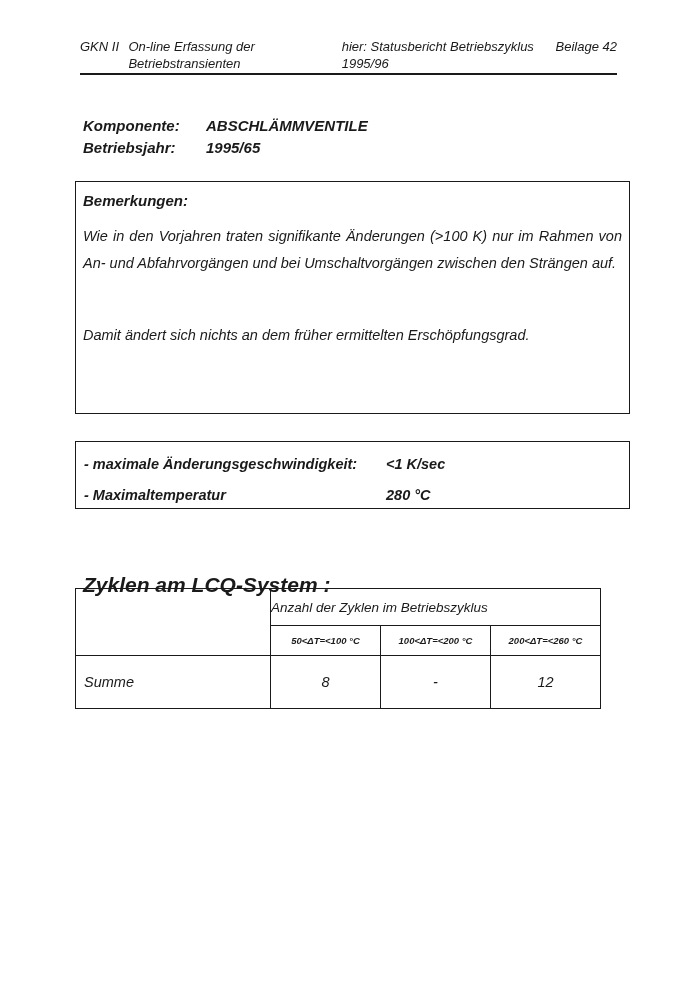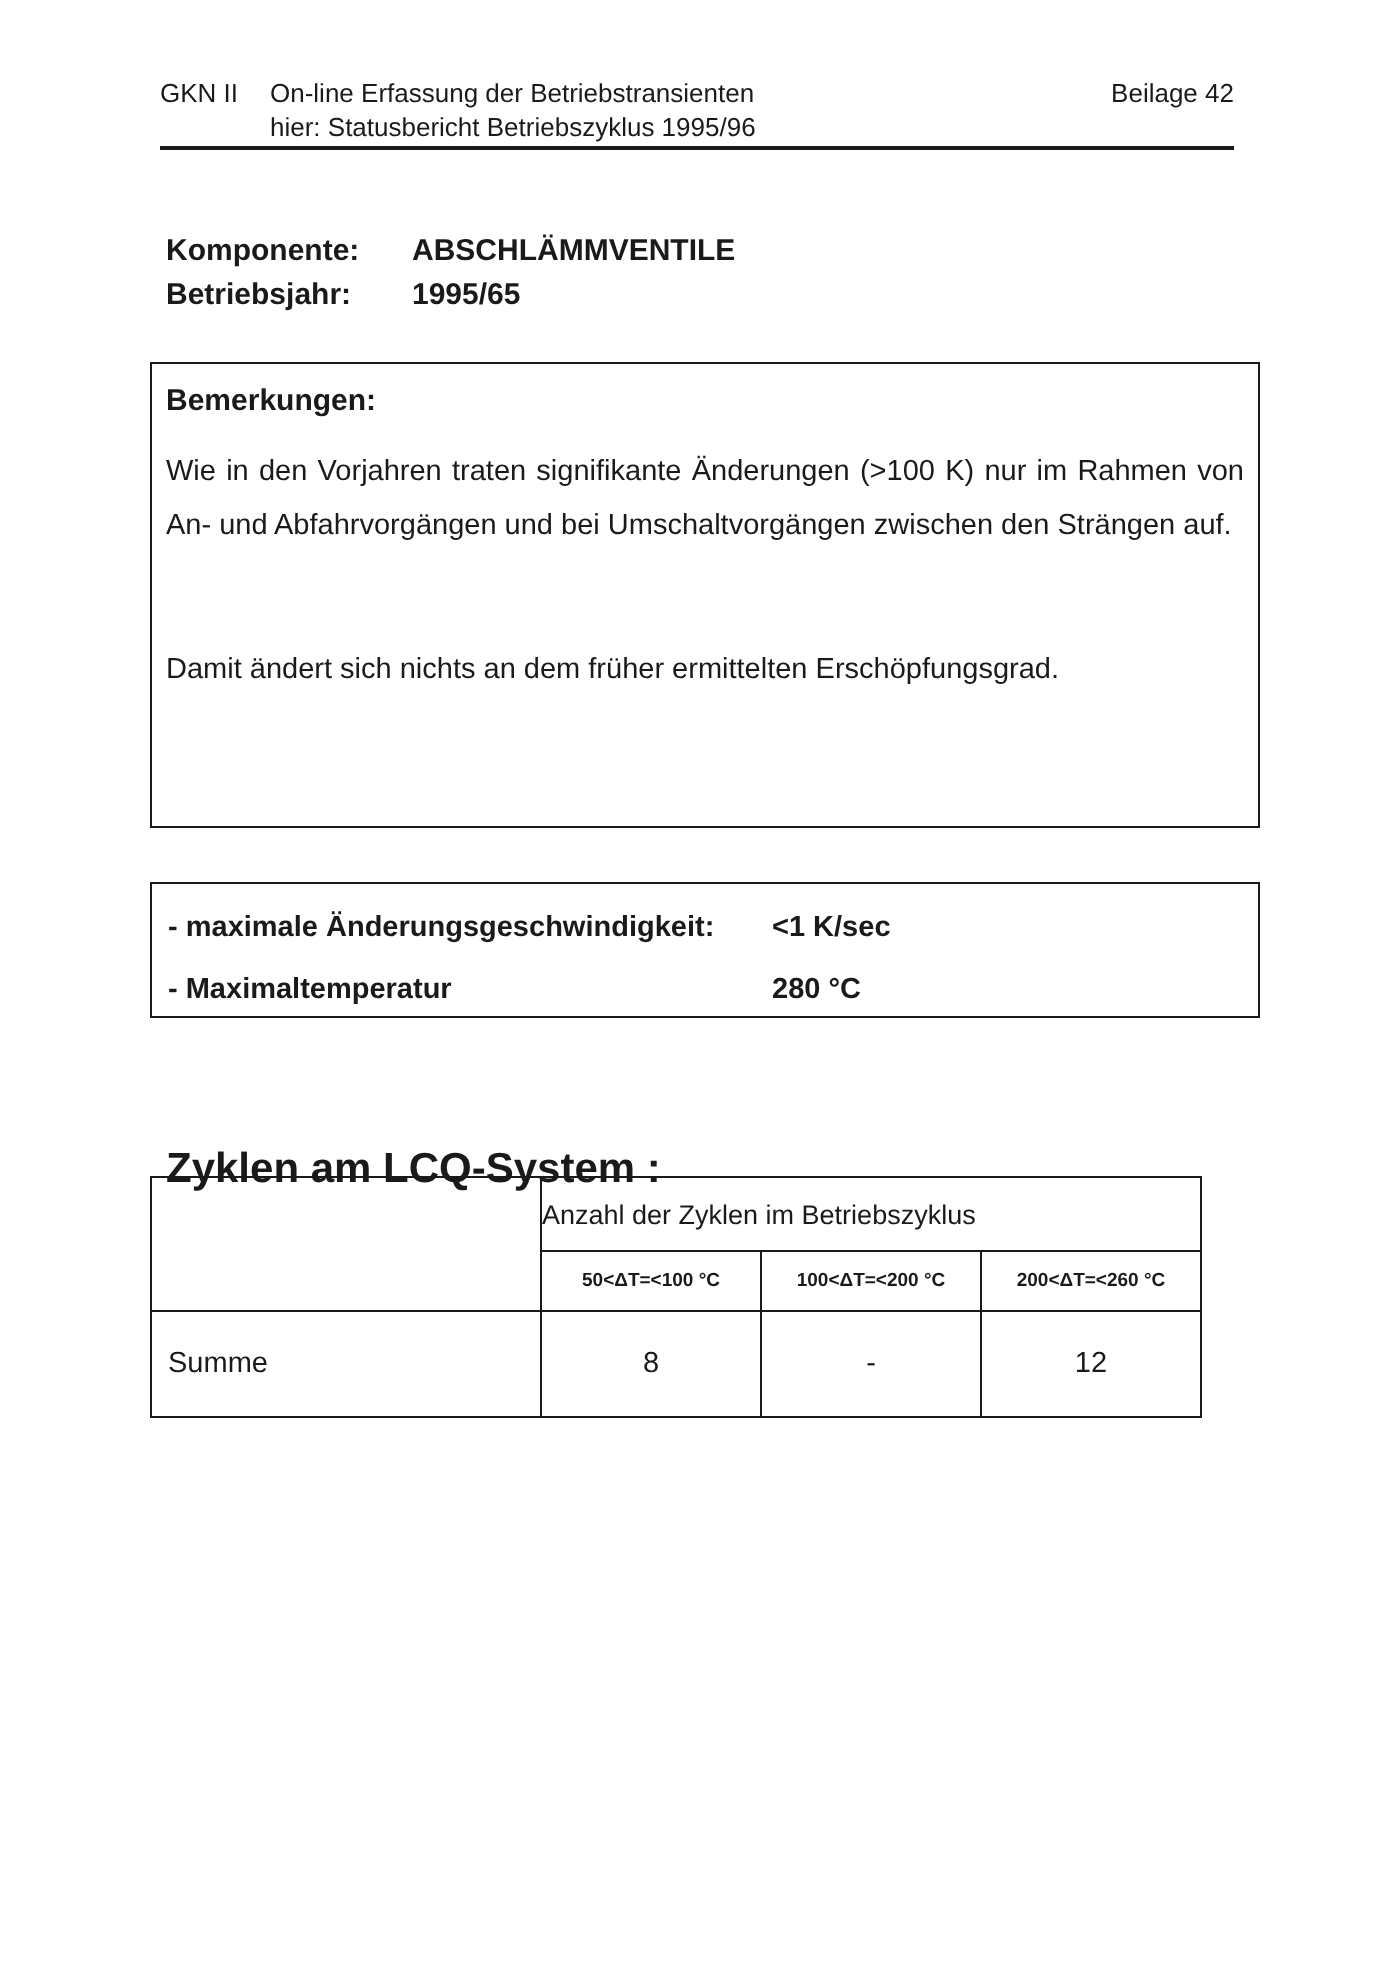--- a/index.html
+++ b/index.html
@@ -8,36 +8,37 @@
     background: #ffffff;
     font-family: "Liberation Sans", sans-serif;
     color: #1a1a1a;
   }
   .page {
     position: relative;
     width: 700px;
     height: 990px;
     background: #ffffff;
     overflow: hidden;
+    font-style: italic;
   }
 
   
   .header {
     position: absolute;
     left: 80px;
     top: 38px;
     width: 537px;
     display: flex;
     justify-content: space-between;
     font-size: 13px;
     line-height: 17px;
   }
   .header-left { display: flex; }
   .doc-code { width: 55px; white-space: nowrap; }
-  .header-titles { display: flex; flex-direction: column; }
+  .header-titles { display: flex; flex-direction: row; }
   .attachment { white-space: nowrap; }
   .header-rule {
     position: absolute;
     left: 80px;
     top: 73px;
     width: 537px;
     height: 2px;
     background: #1a1a1a;
   }
 

